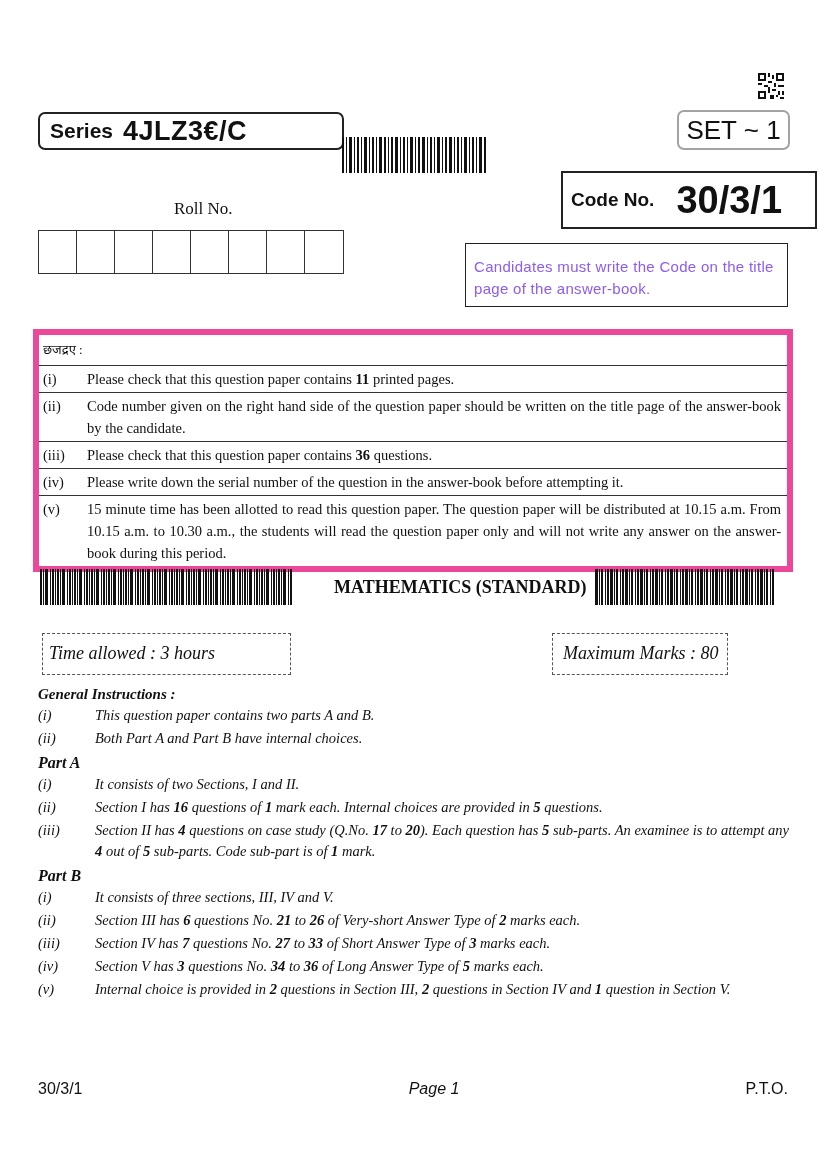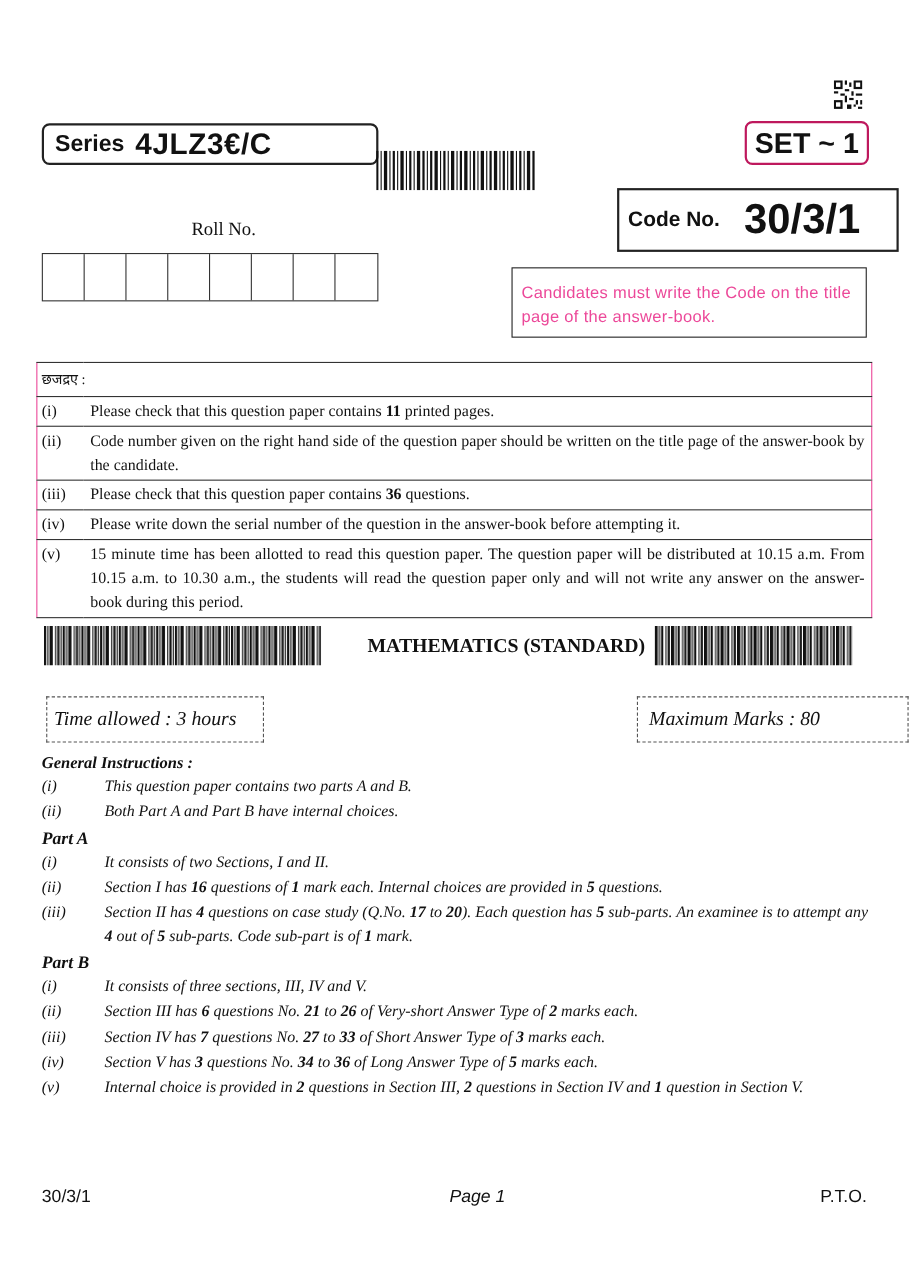--- a/index.html
+++ b/index.html
@@ -6,47 +6,47 @@
   body { width: 827px; height: 1169px; position: relative; overflow: hidden; color: #111; font-family: "DejaVu Serif", serif; }
   .abs { position: absolute; }
   .sans { font-family: "Liberation Sans", sans-serif; }
   .serif { font-family: "Liberation Serif", serif; }
 
   .qr { left: 758px; top: 73px; width: 26px; height: 26px; }
   .series-box { left: 38px; top: 112px; width: 306px; height: 38px; border: 2px solid #222; border-radius: 7px; box-sizing: border-box; display: flex; align-items: center; padding-left: 10px; }
   .series-label { font-size: 21px; font-weight: bold; margin-right: 10px; }
   .series-value { font-size: 27px; font-weight: bold; letter-spacing: 0.5px; }
 
-  .set-box { left: 677px; top: 110px; width: 113px; height: 40px; border: 2px solid #be185d; border-radius: 7px; box-sizing: border-box; display: flex; align-items: center; justify-content: center; font-size: 26px; font-weight: bold; }
+  .set-box { left: 677px; top: 110px; width: 113px; height: 40px; border: 2px solid #a3a3a3; border-radius: 7px; box-sizing: border-box; display: flex; align-items: center; justify-content: center; font-size: 26px; font-weight: normal; }
 
   .barcode-top { left: 342px; top: 137px; width: 146px; height: 36px; }
 
   .code-box { left: 561px; top: 171px; width: 256px; height: 58px; border: 2px solid #222; box-sizing: border-box; display: flex; align-items: center; padding-left: 8px; }
   .code-label { font-size: 19px; font-weight: bold; margin-right: 22px; }
   .code-value { font-size: 38px; font-weight: bold; }
 
   .roll-label { left: 174px; top: 199px; font-size: 17px; }
   .roll-boxes { left: 38px; top: 230px; display: flex; border: 1px solid #333; }
   .roll-cell { width: 38px; height: 42px; border-right: 1px solid #333; box-sizing: border-box; }
   .roll-cell:last-child { border-right: none; }
 
-  .cand-box { left: 465px; top: 243px; width: 323px; height: 64px; border: 1.5px solid #222; box-sizing: border-box; padding: 12px 8px 0 8px; font-size: 15px; line-height: 22px; color: #ec4899; letter-spacing: 0.3px; }
-
-  .instr-table { left: 33px; top: 329px; width: 760px; border: 1px solid #ec4899; border-collapse: collapse; font-size: 14.5px; }
+  .cand-box { left: 465px; top: 243px; width: 323px; height: 64px; border: 1.5px solid #222; box-sizing: border-box; padding: 12px 8px 0 8px; font-size: 15px; line-height: 22px; color: #8b5cf6; letter-spacing: 0.3px; }
+
+  .instr-table { left: 33px; top: 329px; width: 760px; border: 6px solid #ec4899; border-collapse: collapse; font-size: 14.5px; }
   .instr-table td { border-top: 1px solid #333; border-bottom: 1px solid #333; vertical-align: top; padding: 2px 6px; line-height: 22px; }
   .instr-table td.num { width: 38px; padding-left: 4px; padding-right: 0; }
   .instr-table td.txt { text-align: justify; padding-right: 6px; }
   .hindi { font-size: 13px; padding: 4px 4px !important; }
 
   .subject-row { left: 40px; top: 568px; width: 746px; height: 38px; display: flex; align-items: center; }
   .bc { height: 36px; flex-shrink: 0; }
   .subject-title { font-size: 18px; font-weight: bold; white-space: nowrap; padding: 0 8px 0 2px; margin-left: 40px; }
 
-  .time-box { left: 42px; top: 633px; width: 198px; height: 42px; border: 1px dashed #555; box-sizing: border-box; padding: 4px 6px 0 6px; }
-  .marks-box { left: 579px; top: 633px; width: 247px; height: 42px; border: 1px dashed #555; box-sizing: border-box; padding: 4px 6px 0 10px; text-align: left; }
+  .time-box { left: 42px; top: 633px; width: 249px; height: 42px; border: 1px dashed #555; box-sizing: border-box; padding: 4px 6px 0 6px; }
+  .marks-box { left: 552px; top: 633px; width: 176px; height: 42px; border: 1px dashed #555; box-sizing: border-box; padding: 4px 6px 0 10px; text-align: left; }
   .tm-text { font-style: italic; font-size: 18px; line-height: 30px; }
 
   .gi { left: 38px; top: 683px; width: 760px; font-style: italic; font-size: 14.5px; }
   .gi .heading { font-weight: bold; font-size: 15px; line-height: 22px; }
   .gi .lead { line-height: 24px; }
   .gi .part { font-weight: bold; font-size: 16px; line-height: 23px; margin-top: 1px; }
   .gi .item { display: flex; line-height: 21px; margin-bottom: 2px; }
   .gi .item .n { width: 57px; flex-shrink: 0; }
   .gi .item .t { flex: 1; }
   .gi b { font-weight: bold; }

